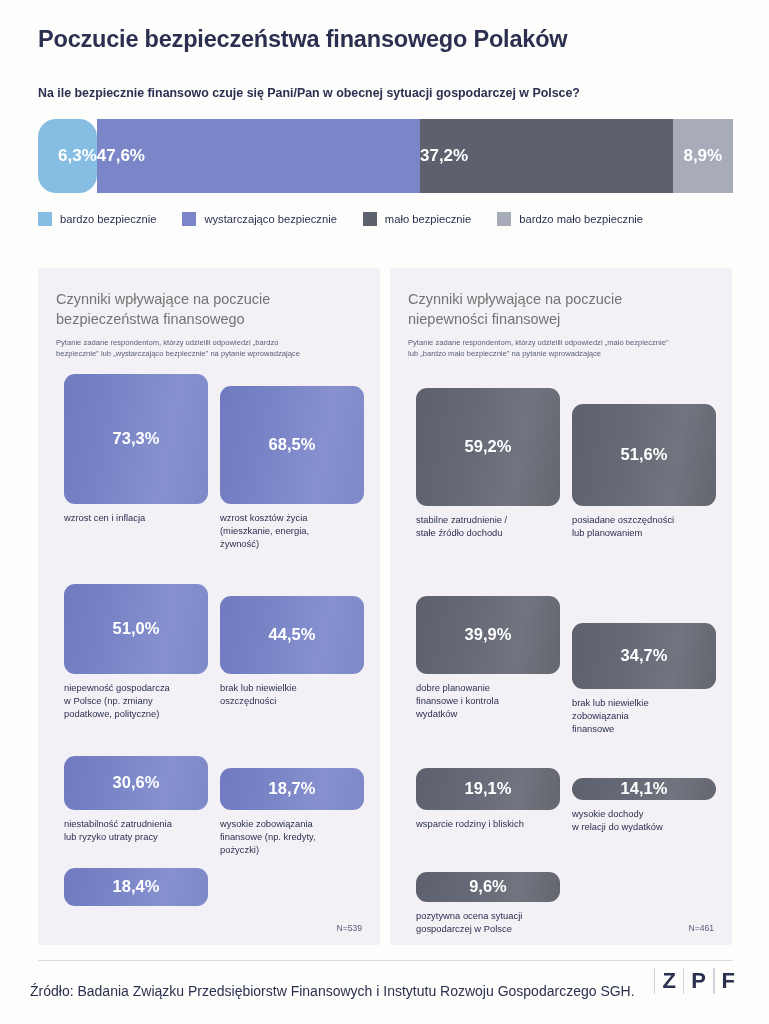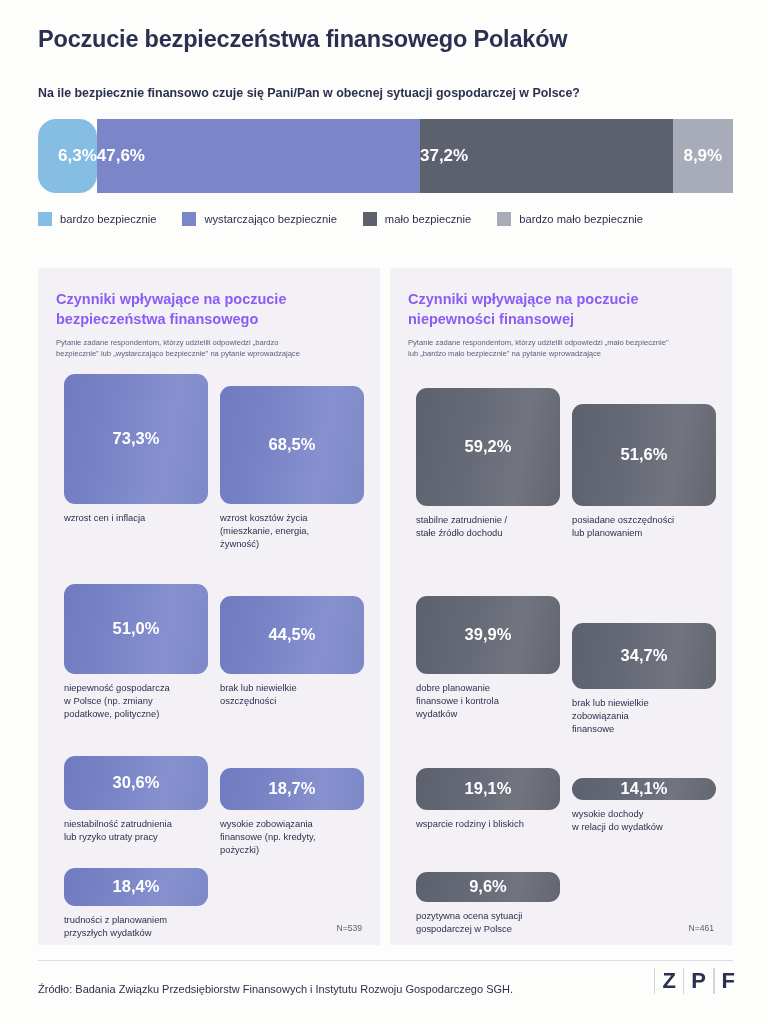--- a/index.html
+++ b/index.html
@@ -105,23 +105,23 @@
     gap: 10px;
   }
   .panel {
     position: relative;
     width: 342px;
     background: #f3f1f6;
     padding: 22px 18px 0 18px;
   }
   .panel-title {
     font-size: 14.5px;
-    font-weight: bold;
+    font-weight: normal;
     line-height: 1.35;
-    color: #8b5cf6;
+    color: #737373;
     white-space: pre-line;
   }
   .panel-sub {
     margin-top: 9px;
     font-size: 7.6px;
     line-height: 1.42;
     color: #5a6079;
     white-space: pre-line;
   }
 
@@ -176,23 +176,23 @@
   .footer-rule {
     position: absolute;
     left: 38px;
     top: 960px;
     width: 695px;
     height: 1px;
     background: #dcdce4;
   }
   .source {
     position: absolute;
-    left: 38px;
+    left: 30px;
     top: 983px;
-    font-size: 11px;
+    font-size: 14px;
     color: #2b3050;
     white-space: nowrap;
   }
   .logo {
     position: absolute;
     right: 34px;
     top: 966px;
     display: flex;
     align-items: center;
     height: 30px;
@@ -300,22 +300,20 @@
               <span>18,7%</span>
             </div>
             <div class="bar-label">wysokie zobowiązania
 finansowe (np. kredyty,
 pożyczki)</div>
           </div>
           <div class="bar-cell col0" style="top: 494px;">
             <div class="bar-box blue" style="height: 38px;">
               <span>18,4%</span>
             </div>
-            <div class="bar-label">trudności z planowaniem
-przyszłych wydatków</div>
           </div>
         </div>
         <div class="n-value">N=539</div>
       </div>
       <div class="panel">
         <div class="panel-title">Czynniki wpływające na poczucie
 niepewności finansowej</div>
         <div class="panel-sub">Pytanie zadane respondentom, którzy udzielili odpowiedzi „mało bezpiecznie"
 lub „bardzo mało bezpiecznie" na pytanie  wprowadzające</div>
         <div class="bars">

